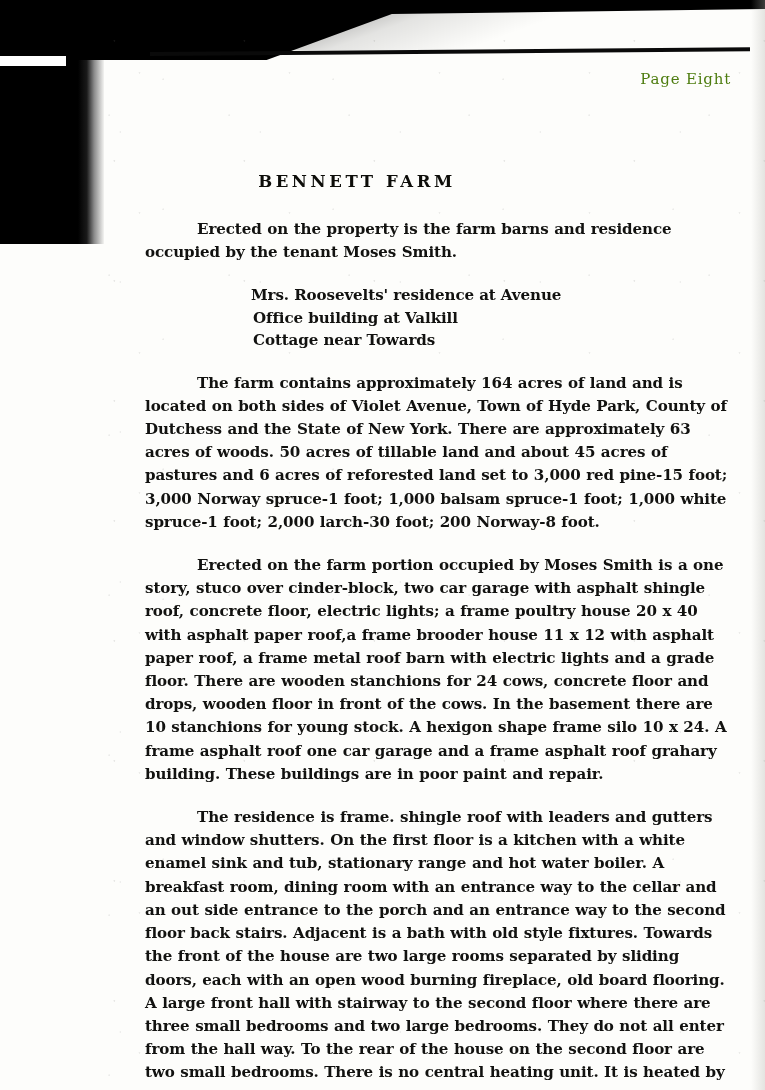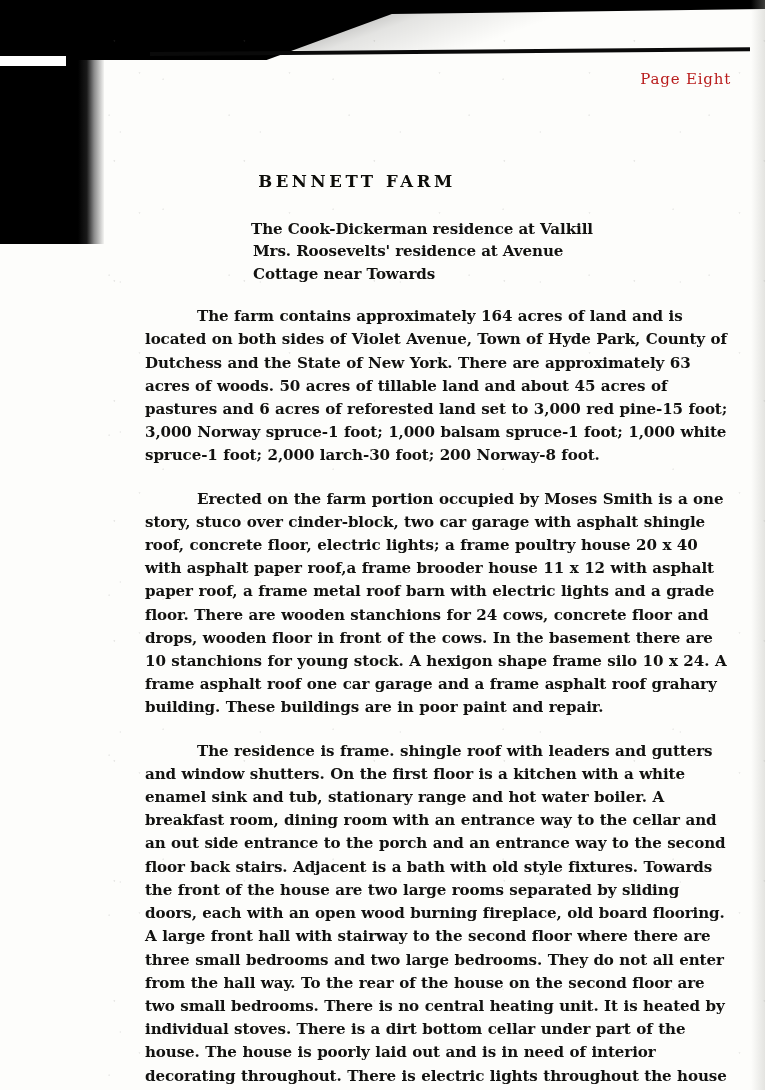--- a/index.html
+++ b/index.html
@@ -120,21 +120,21 @@
     background-size: 130px 120px, 150px 140px, 120px 160px, 170px 130px, 140px 150px;
   }
 
   
   .page-header {
     position: absolute;
     top: 70px;
     right: 34px;
     font-size: 15px;
     letter-spacing: 0.8px;
-    color: #b91c1c;
+    color: #4d7c0f;
     font-family: "DejaVu Serif", "Liberation Serif", serif;
   }
 
   .doc-title {
     position: absolute;
     top: 172px;
     left: 0;
     width: 714px;
     text-align: center;
     font-size: 16.5px;
@@ -192,24 +192,25 @@
   <div class="scan-artifact-diag"></div>
   <div class="scan-artifact-slit"></div>
   <div class="scan-artifact-top-rule"></div>
 
   <div class="page-header">Page  Eight</div>
 
   <div class="doc-title">BENNETT FARM</div>
 
   <div class="body-area">
 
+    <p class="para">Erected on the property is the farm barns and residence occupied by the tenant Moses Smith.</p>
 
     <ul class="residence-list">
-      <li>The Cook-Dickerman residence at Valkill</li>
       <li>Mrs. Roosevelts' residence at Avenue</li>
+      <li>Office building at Valkill</li>
       <li>Cottage near Towards</li>
     </ul>
 
     <p class="para">The farm contains approximately 164 acres of land and is located on both sides of Violet Avenue, Town of Hyde Park, County of Dutchess and the State of New York.  There are approximately 63 acres of woods. 50 acres of tillable land and about 45 acres of pastures and 6 acres of reforested land set to 3,000 red pine-15 foot; 3,000 Norway spruce-1 foot; 1,000 balsam spruce-1 foot; 1,000 white spruce-1 foot; 2,000 larch-30 foot; 200 Norway-8 foot.</p>
 
     <p class="para">Erected on the farm portion occupied by Moses Smith is a one story, stuco over cinder-block, two car garage with asphalt shingle roof, concrete floor, electric lights; a frame poultry house 20 x 40 with asphalt paper roof,a frame brooder house 11 x 12 with asphalt paper roof, a frame metal roof barn with electric lights and a grade floor.  There are wooden stanchions for 24 cows, concrete floor and drops, wooden floor in front of the cows.  In the basement there are 10 stanchions for young stock.  A hexigon shape frame silo 10 x 24.  A frame asphalt roof one car garage and a frame asphalt roof grahary building.  These buildings are in poor paint and repair.</p>
 
     <p class="para">The residence is frame. shingle roof with leaders and gutters and window shutters.  On the first floor is a kitchen with a white enamel sink and tub, stationary range and hot water boiler.   A breakfast room, dining room with an entrance way to the cellar and an out side entrance to the porch and an entrance way to the second floor back stairs.  Adjacent is a bath with old style fixtures.  Towards the front of the house are two large rooms separated by sliding  doors, each with an open wood burning fireplace, old board flooring.   A large front hall with stairway to the second floor where there are three small bedrooms and two large bedrooms.  They do not all enter from the hall way.  To the rear of the house on the second floor are two small bedrooms.  There is no central heating unit.  It is heated by individual stoves.  There is a dirt bottom cellar under part of the house.  The house is poorly laid out and is in need of interior decorating throughout.  There is electric lights throughout the house but a</p>
 
   </div>

